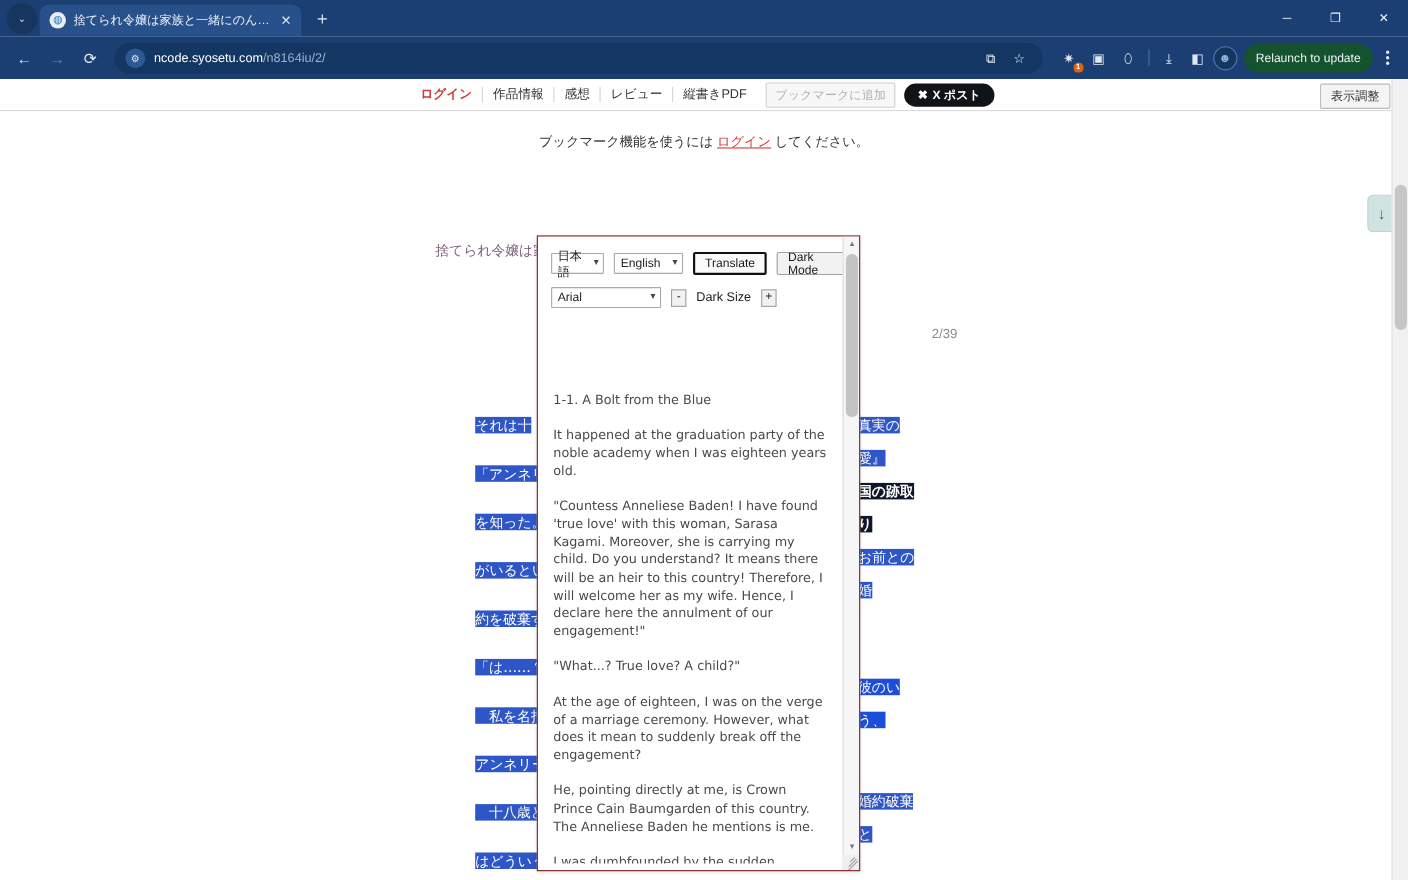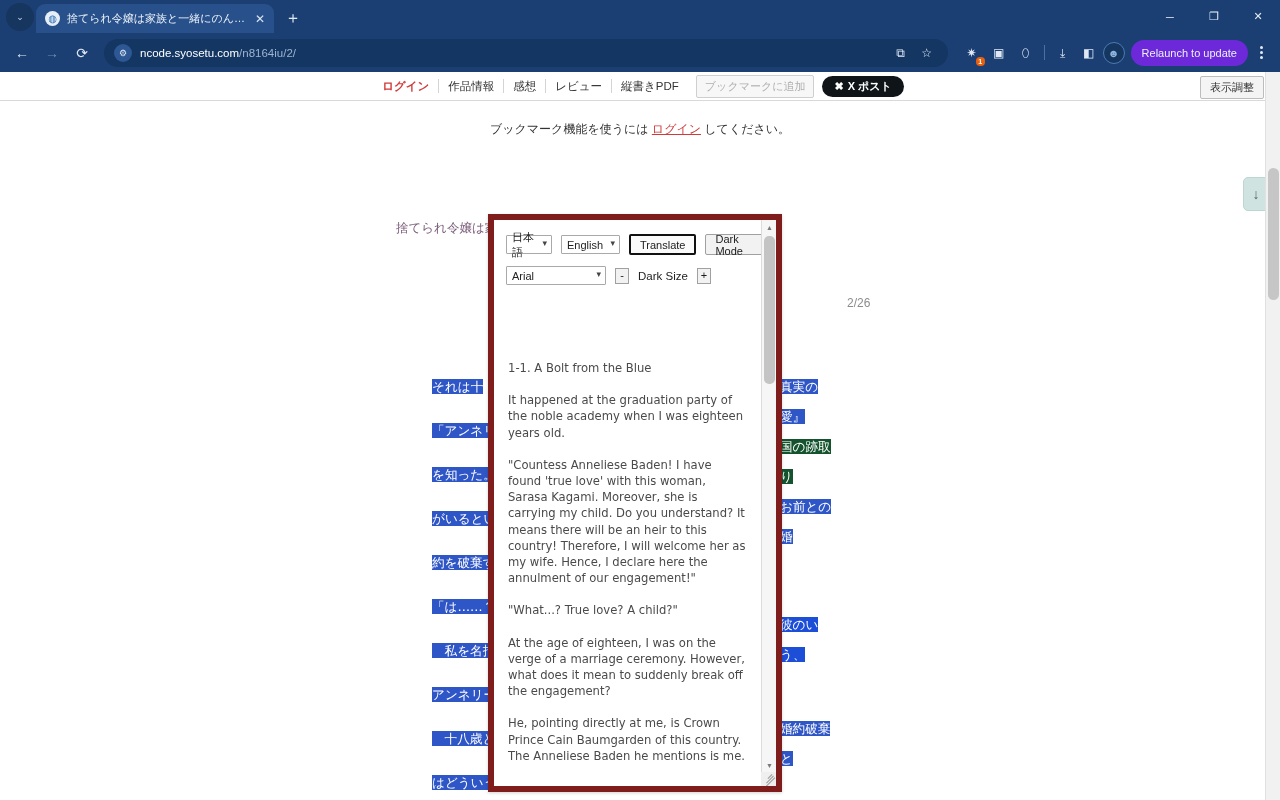--- a/index.html
+++ b/index.html
@@ -90,21 +90,21 @@
     width: 24px; height: 24px; display: flex; align-items: center;
     justify-content: center; font-size: 12px; color: #dfe8f4; position: relative;
   }
   .ext-badge {
     position: absolute; right: -1px; bottom: -1px;
     background: #e8600d; color: #fff; font-size: 7px; line-height: 1;
     border-radius: 4px; padding: 1px 2.5px; font-weight: bold;
   }
   .tb-divider { width: 1px; height: 15px; background: #4a70a5; margin: 0 4px; }
   #relaunch-btn {
-    height: 26px; border-radius: 13px; background: #6d28d9;
+    height: 26px; border-radius: 13px; background: #14532d;
     color: #eaf1fa; font-size: 11px; display: flex; align-items: center;
     padding: 0 11px; margin-left: 4px;
   }
   #profile-avatar {
     width: 22px; height: 22px; border-radius: 50%; background: #15365f;
     border: 1px solid #4c7ab5;
     display: flex; align-items: center; justify-content: center;
     color: #8fb4e0; font-size: 11px;
   }
   #chrome-menu {
@@ -197,21 +197,21 @@
   }
   #page-scroll-thumb {
     position: absolute; top: 96px; left: 2px; width: 11px; height: 132px;
     background: #c6c6c6; border-radius: 6px;
   }
 
   
   #translate-overlay {
     position: absolute; left: 488px; top: 142px;
     width: 294px; height: 578px;
-    background: #ffffff; border: 6px solid #7f1d1d;
+    background: #ffffff; border: 1px solid #7f1d1d;
     box-shadow: 0 1px 3px rgba(0,0,0,0.18);
     overflow: hidden;
   }
   #overlay-controls { padding: 14px 12px 8px 12px; }
   .ctrl-row { display: flex; align-items: center; gap: 9px; margin-bottom: 11px; }
   .ctrl-row:last-child { margin-bottom: 0; }
   .sel-box {
     border: 1px solid #a9a9a9; background: #fff;
     font-size: 11px; color: #222; height: 19px;
     padding: 0 16px 0 5px; display: flex; align-items: center;
@@ -345,41 +345,41 @@
       </div>
       <div id="display-adjust-btn">表示調整</div>
     </div>
 
     <div id="bookmark-notice">
       <span>ブックマーク機能を使うには </span><a href="#">ログイン</a><span> してください。</span>
     </div>
 
     <div id="novel-title-link">捨てられ令嬢は家族…</div>
 
-    <div id="page-counter">2/26</div>
+    <div id="page-counter">2/39</div>
 
     <div id="novel-body">
       <p><span class="sel">それは十</span></p>
       <p><span class="sel">「アンネリ</span></p>
       <p><span class="sel">を知った。</span></p>
       <p><span class="sel">がいるとい</span></p>
       <p><span class="sel">約を破棄す</span></p>
       <p><span class="sel">「は……？</span></p>
       <p><span class="sel">　私を名指</span></p>
       <p><span class="sel">アンネリー</span></p>
       <p><span class="sel">　十八歳と</span></p>
       <p><span class="sel">はどういう</span></p>
 
     </div>
 
     <div style="position:absolute;left:780px;top:300px;width:58px;font-size:12.6px;line-height:30px;
                 font-family:'DejaVu Sans','Liberation Sans',sans-serif;">
       <p style="margin:0 0 14px 0;">
         <span class="sel" style="background:#2f56c6;color:#fff;">真実の愛』</span><br>
-        <span class="sel" style="background:#14532d;color:#fff;">国の跡取り</span><br>
+        <span class="sel" style="background:#0f172a;color:#fff;font-weight:bold;">国の跡取り</span><br>
         <span class="sel" style="background:#2f56c6;color:#fff;text-align:right;">お前との婚</span>
       </p>
       <p style="margin:0 0 14px 0;height:30px;"></p>
       <p style="margin:0 0 14px 0;">
         <span class="sel" style="background:#1d4ed8;color:#fff;">彼のいう、</span>
       </p>
       <p style="margin:0 0 14px 0;height:16px;"></p>
       <p style="margin:0 0 14px 0;">
         <span class="sel" style="background:#2f56c6;color:#fff;">婚約破棄と</span>
       </p>

